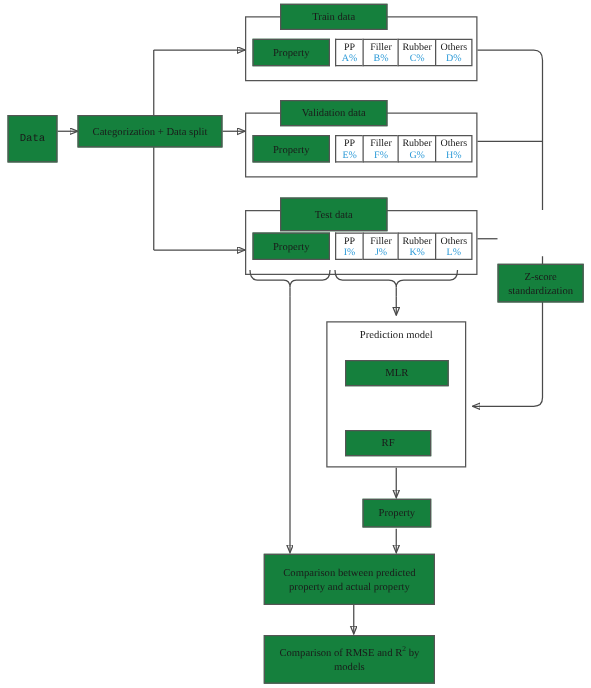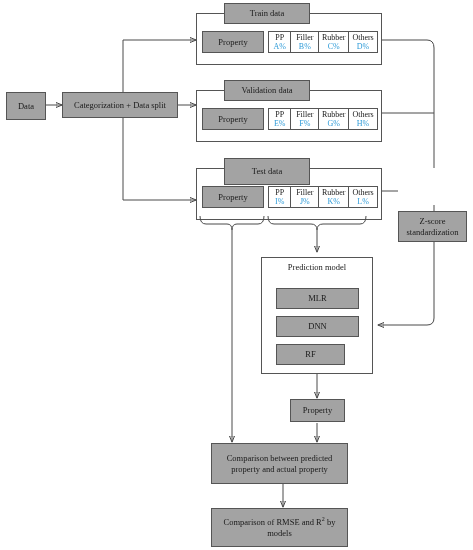--- a/index.html
+++ b/index.html
@@ -1,19 +1,19 @@
 <!DOCTYPE html>
 <html><head>
 <meta charset="utf-8">
 <style>
   html,body{margin:0;padding:0;background:#ffffff;}
   body{width:473px;height:550px;font-family:"Liberation Serif",serif;color:#1a1a1a;}
   #canvas{position:relative;width:473px;height:550px;overflow:hidden;background:#fff;}
 
-  .box{position:absolute;box-sizing:border-box;border:1px solid #555;background:#a3a3a3;
+  .box{position:absolute;box-sizing:border-box;border:1px solid #555;background:#15803d;
        display:flex;align-items:center;justify-content:center;text-align:center;
        font-size:8.5px;line-height:1.25;z-index:3;}
   .group{position:absolute;box-sizing:border-box;border:1px solid #555;background:transparent;z-index:1;}
   .tag{z-index:4;}
   .cellrow{position:absolute;display:flex;z-index:3;box-sizing:border-box;}
   .cell{box-sizing:border-box;border:1px solid #555;border-right:none;background:#fff;
         display:flex;flex-direction:column;align-items:center;justify-content:center;
         font-size:8px;line-height:1.15;}
   .cell:last-child{border-right:1px solid #555;}
   .cell .pct{color:#2e9bd8;}
@@ -63,21 +63,21 @@
 
     <path d="M232,230 L232,237"></path>
     <path d="M317,230 L317,237"></path>
   </svg>
 
   <svg class="wires" viewBox="0 0 473 550">
     <line x1="232" y1="237" x2="232" y2="442" marker-end="url(#ah)"></line>
     <line x1="317" y1="237" x2="317" y2="252" marker-end="url(#ah)"></line>
   </svg>
 
-  <div class="box" style="left:6px;top:92px;width:40px;height:28px;">
+  <div class="box" style="left:6px;top:92px;width:40px;height:38px;font-family:Liberation Mono, monospace;">
     <span>Data</span>
   </div>
 
   <div class="box" style="left:62px;top:92px;width:116px;height:26px;">
     <span>Categorization + Data split</span>
   </div>
 
   <div class="group" style="left:196px;top:13px;width:186px;height:52px;"></div>
   <div class="box tag" style="left:224px;top:3px;width:86px;height:21px;">
     <span>Train data</span>
@@ -161,23 +161,20 @@
     <span>standardization</span>
   </div>
 
   <div class="group" style="left:261px;top:257px;width:112px;height:117px;background:#fff;z-index:3;"></div>
   <div style="position:absolute;left:261px;top:262px;width:112px;text-align:center;font-size:8.5px;z-index:4;">
     <span>Prediction model</span>
   </div>
   <div class="box" style="left:276px;top:288px;width:83px;height:21px;z-index:4;">
     <span>MLR</span>
   </div>
-  <div class="box" style="left:276px;top:316px;width:83px;height:21px;z-index:4;">
-    <span>DNN</span>
-  </div>
   <div class="box" style="left:276px;top:344px;width:69px;height:21px;z-index:4;">
     <span>RF</span>
   </div>
 
   <div class="box" style="left:290px;top:399px;width:55px;height:23px;">
     <span>Property</span>
   </div>
 
   <div class="box" style="left:211px;top:443px;width:137px;height:41px;flex-direction:column;">
     <span>Comparison between predicted</span>

